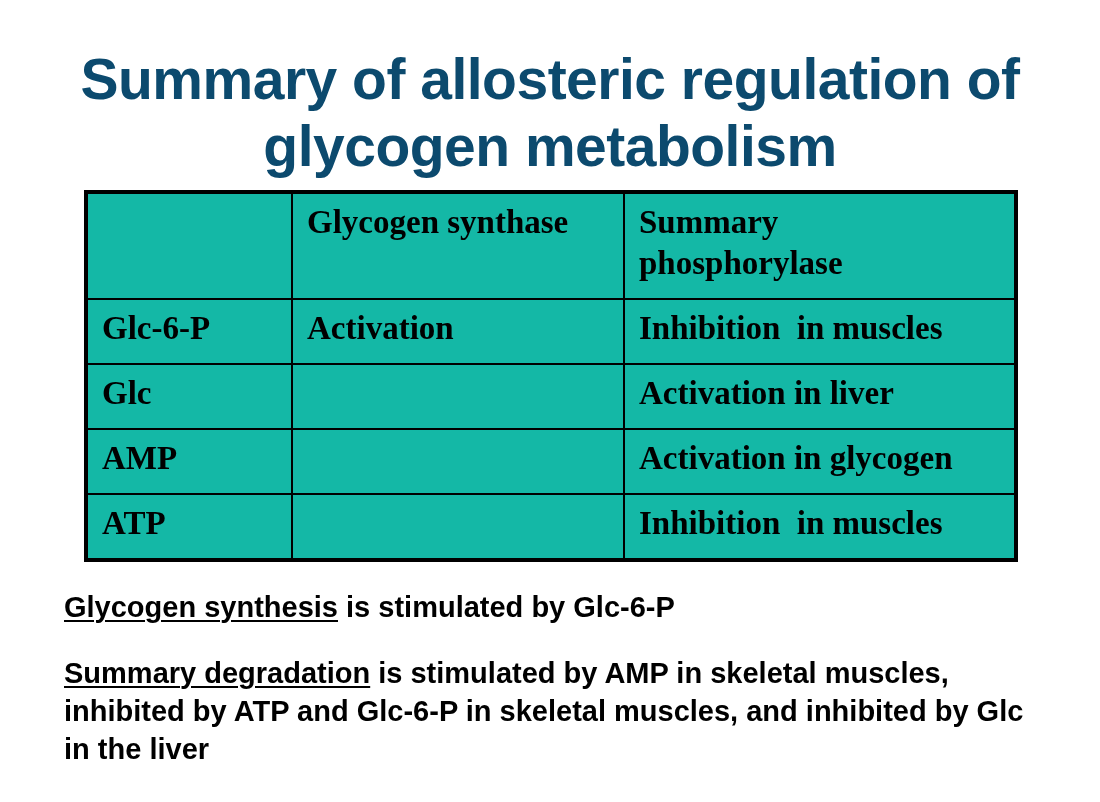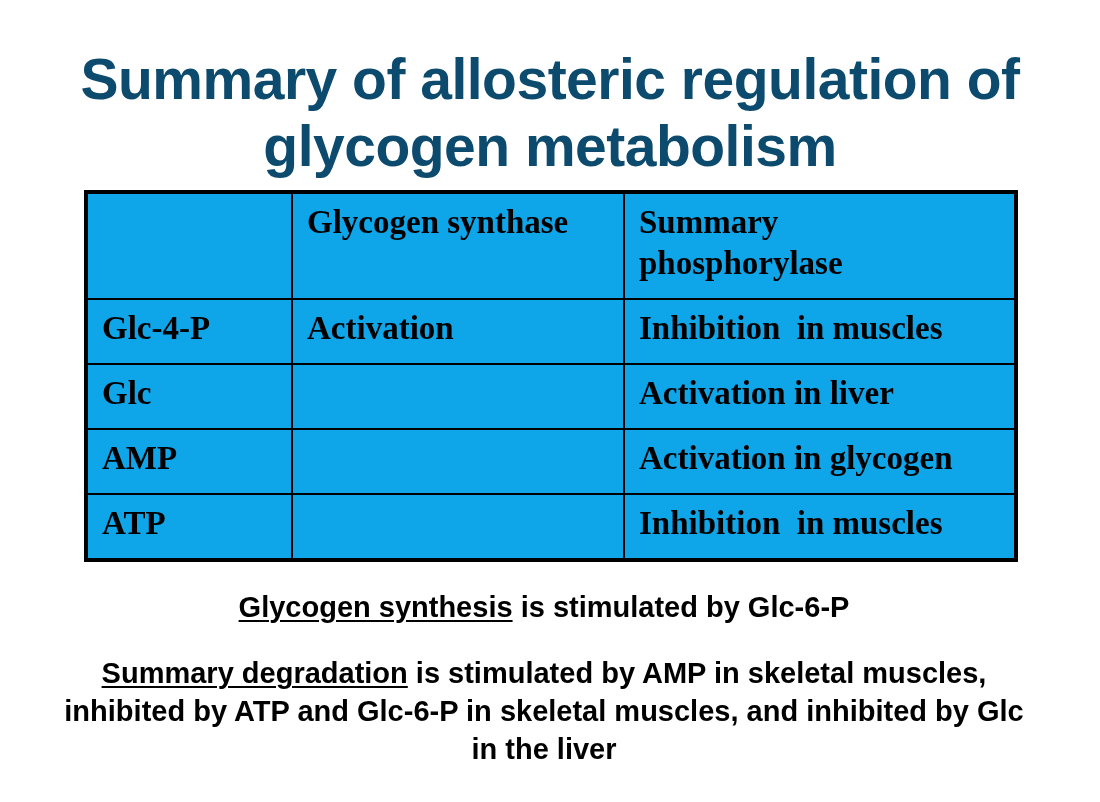--- a/index.html
+++ b/index.html
@@ -44,21 +44,21 @@
   .reg-table-wrap {
     position: absolute;
     left: 84px;
     top: 190px;
     width: 930px;
   }
   table.reg-table {
     border-collapse: collapse;
     width: 930px;
     table-layout: fixed;
-    background: #0ea5e9;
+    background: #14b8a6;
     border: 4px solid #000000;
   }
   table.reg-table col.c-agent  { width: 206px; }
   table.reg-table col.c-syn    { width: 332px; }
   table.reg-table col.c-phos   { width: 392px; }
 
   table.reg-table td {
     border: 2px solid #000000;
     font-family: "Liberation Serif", serif;
     font-weight: bold;
@@ -84,21 +84,20 @@
     top: 588px;
     width: 960px;
     font-family: "Liberation Sans", sans-serif;
     font-weight: bold;
     font-size: 29px;
     line-height: 38px;
     color: #000000;
   }
   .note-para {
     margin: 0 0 28px 0;
-    text-align: center;
   }
   .note-para:last-child { margin-bottom: 0; }
   .u {
     text-decoration: underline;
     text-decoration-thickness: 2px;
     text-underline-offset: 3px;
   }
 </style>
 </head>
 <body>
@@ -117,21 +116,21 @@
       </colgroup>
       <tbody>
         <tr class="head-row">
           <td class="empty-cell"></td>
           <td>Glycogen synthase</td>
           <td>Summary
 phosphorylase</td>
         </tr>
 
         <tr class="body-row">
-          <td>Glc-4-P</td>
+          <td>Glc-6-P</td>
           <td>Activation</td>
           <td>Inhibition  in muscles</td>
         </tr>
 
         <tr class="body-row">
           <td>Glc</td>
           <td></td>
           <td>Activation in liver</td>
         </tr>
 

